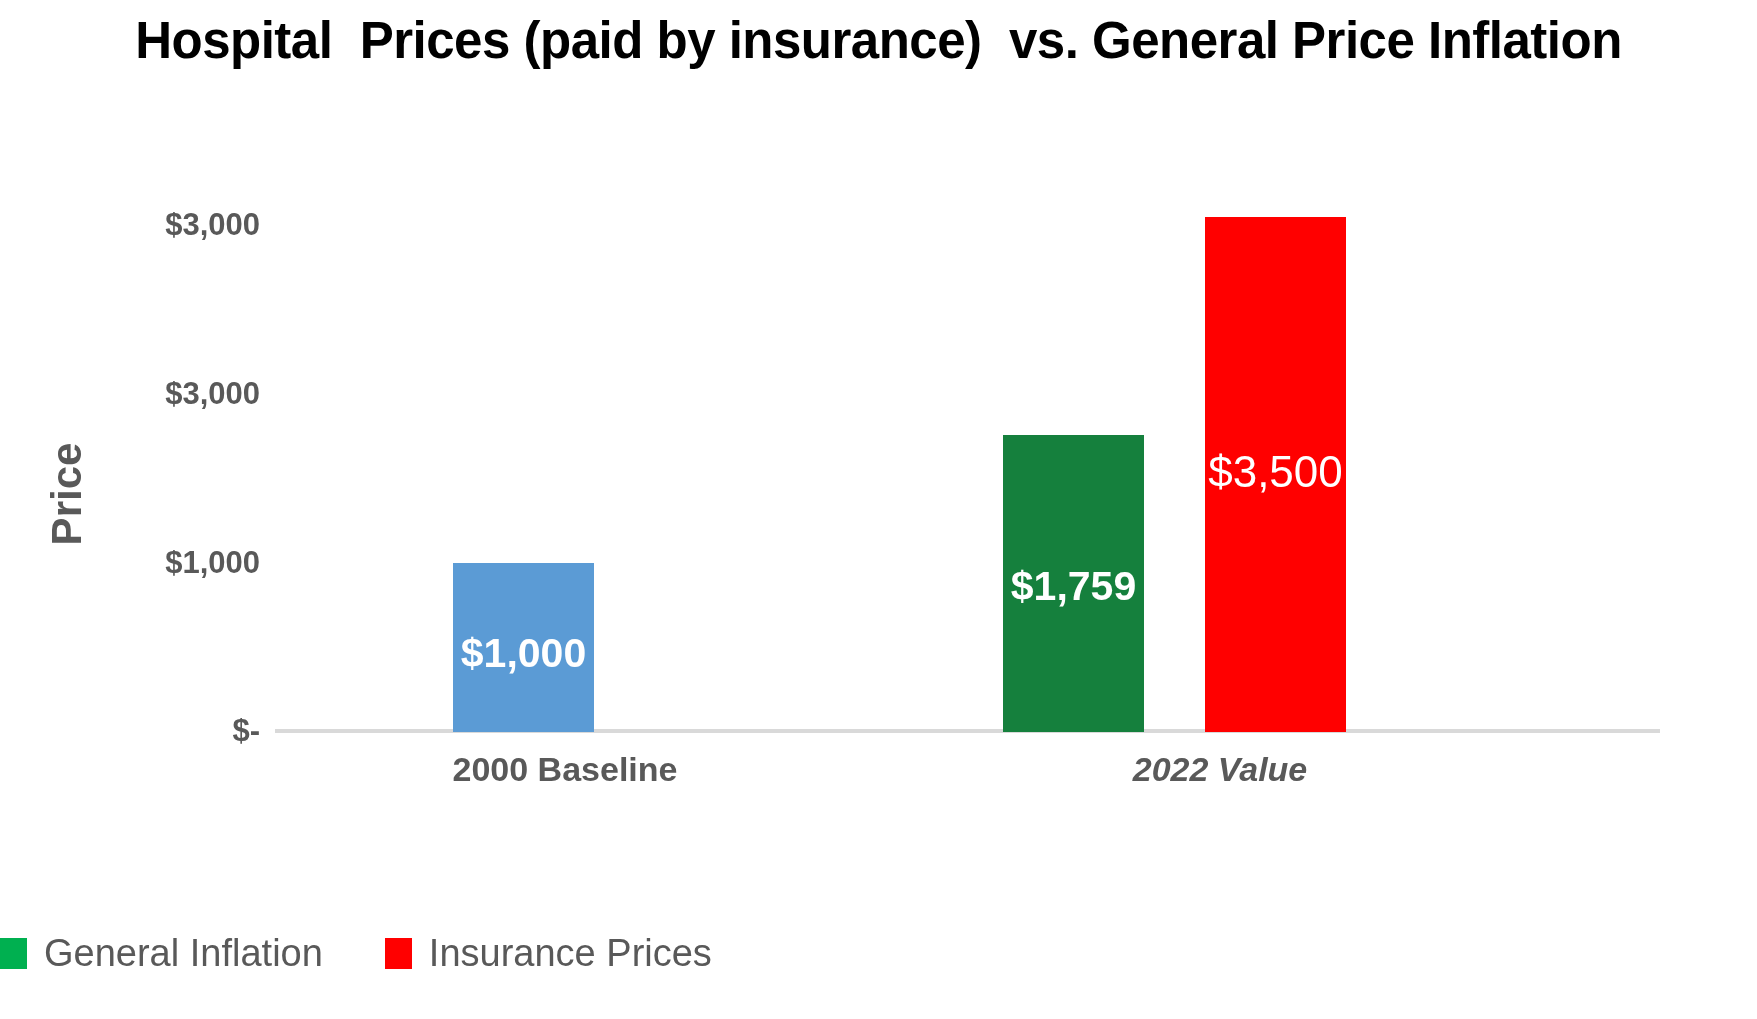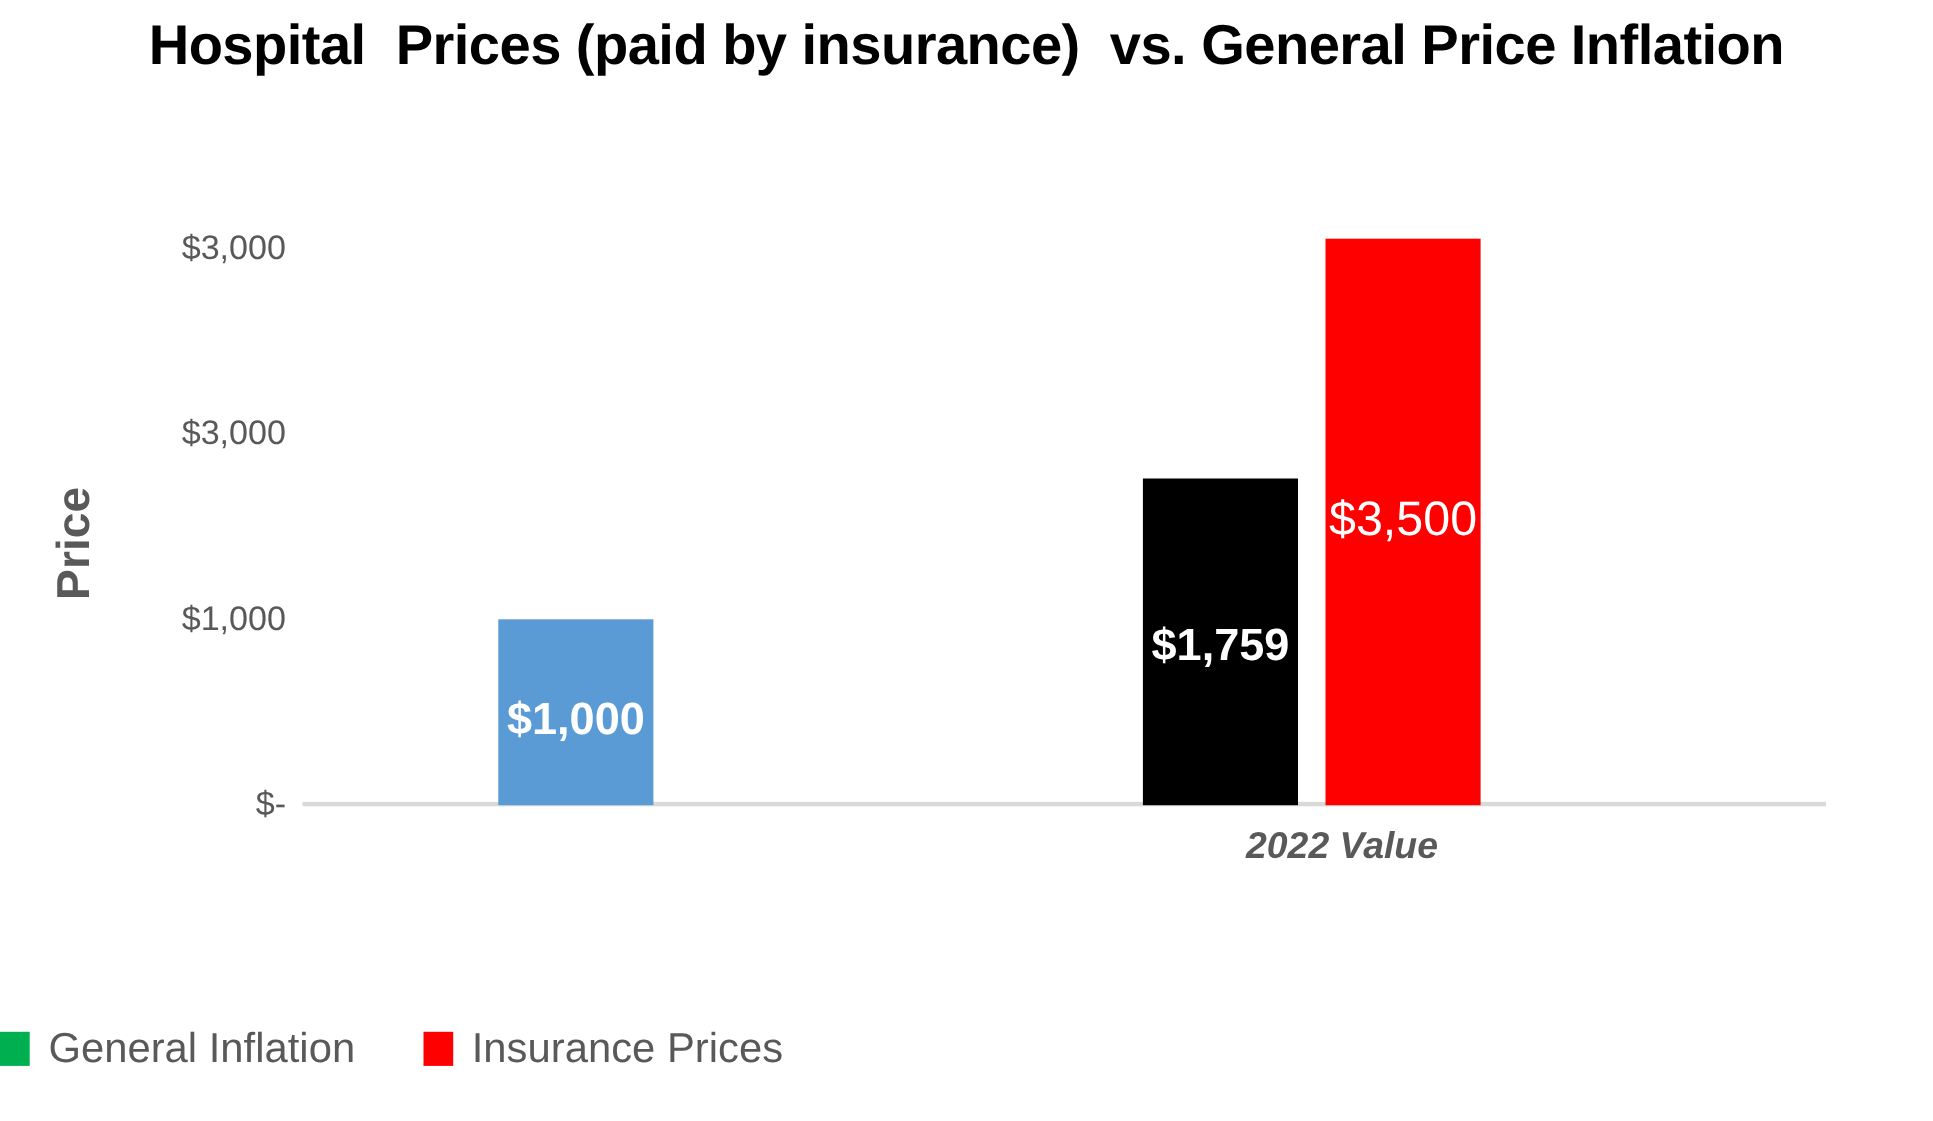--- a/index.html
+++ b/index.html
@@ -62,20 +62,21 @@
 
   .tick-label {
     position: absolute;
     right: 0;
     width: 180px;
     text-align: right;
     font-size: 31px;
     color: #595959;
     transform: translateY(-50%);
     white-space: nowrap;
+    font-weight: bold;
   }
   #tick-labels {
     position: absolute;
     left: 80px;
     top: 180px;
     width: 180px;
     height: 552px;
   }
 
   #axis-line {
@@ -157,30 +158,31 @@
   </div>
 
   <div id="axis-line"></div>
 
   <div id="plot-area">
 
     <div class="bar" id="bar-0" style="left: 178px; width: 141px; height: 169px; background: rgb(91, 155, 213);">
       <div class="bar-label bold" style="top:67px;">$1,000</div>
     </div>
 
-    <div class="bar" id="bar-1" style="left: 764px; width: 141px; height: 297.271px; background: #000000;">
+    <div class="bar" id="bar-1" style="left: 728px; width: 141px; height: 297.271px; background: #15803d;">
       <div class="bar-label bold" style="top:128px;">$1,759</div>
     </div>
 
     <div class="bar" id="bar-2" style="left: 930px; width: 141px; height: 515.45px; background: rgb(255, 0, 0);">
       <div class="bar-label reg" style="top:230px;">$3,500</div>
     </div>
 
   </div>
 
+  <div class="cat-label" style="left:345px; width:440px;">2000 Baseline</div>
 
   <div class="cat-label" style="left:1000px; width:440px;font-style:italic;">2022 Value</div>
 
   <div id="legend">
     <div class="legend-item">
       <span class="legend-swatch" id="sw-0" style="background: rgb(0, 176, 80);"></span>
       <span class="legend-text">General Inflation</span>
     </div>
     <div class="legend-item">
       <span class="legend-swatch" id="sw-1" style="background: rgb(255, 0, 0);"></span>

